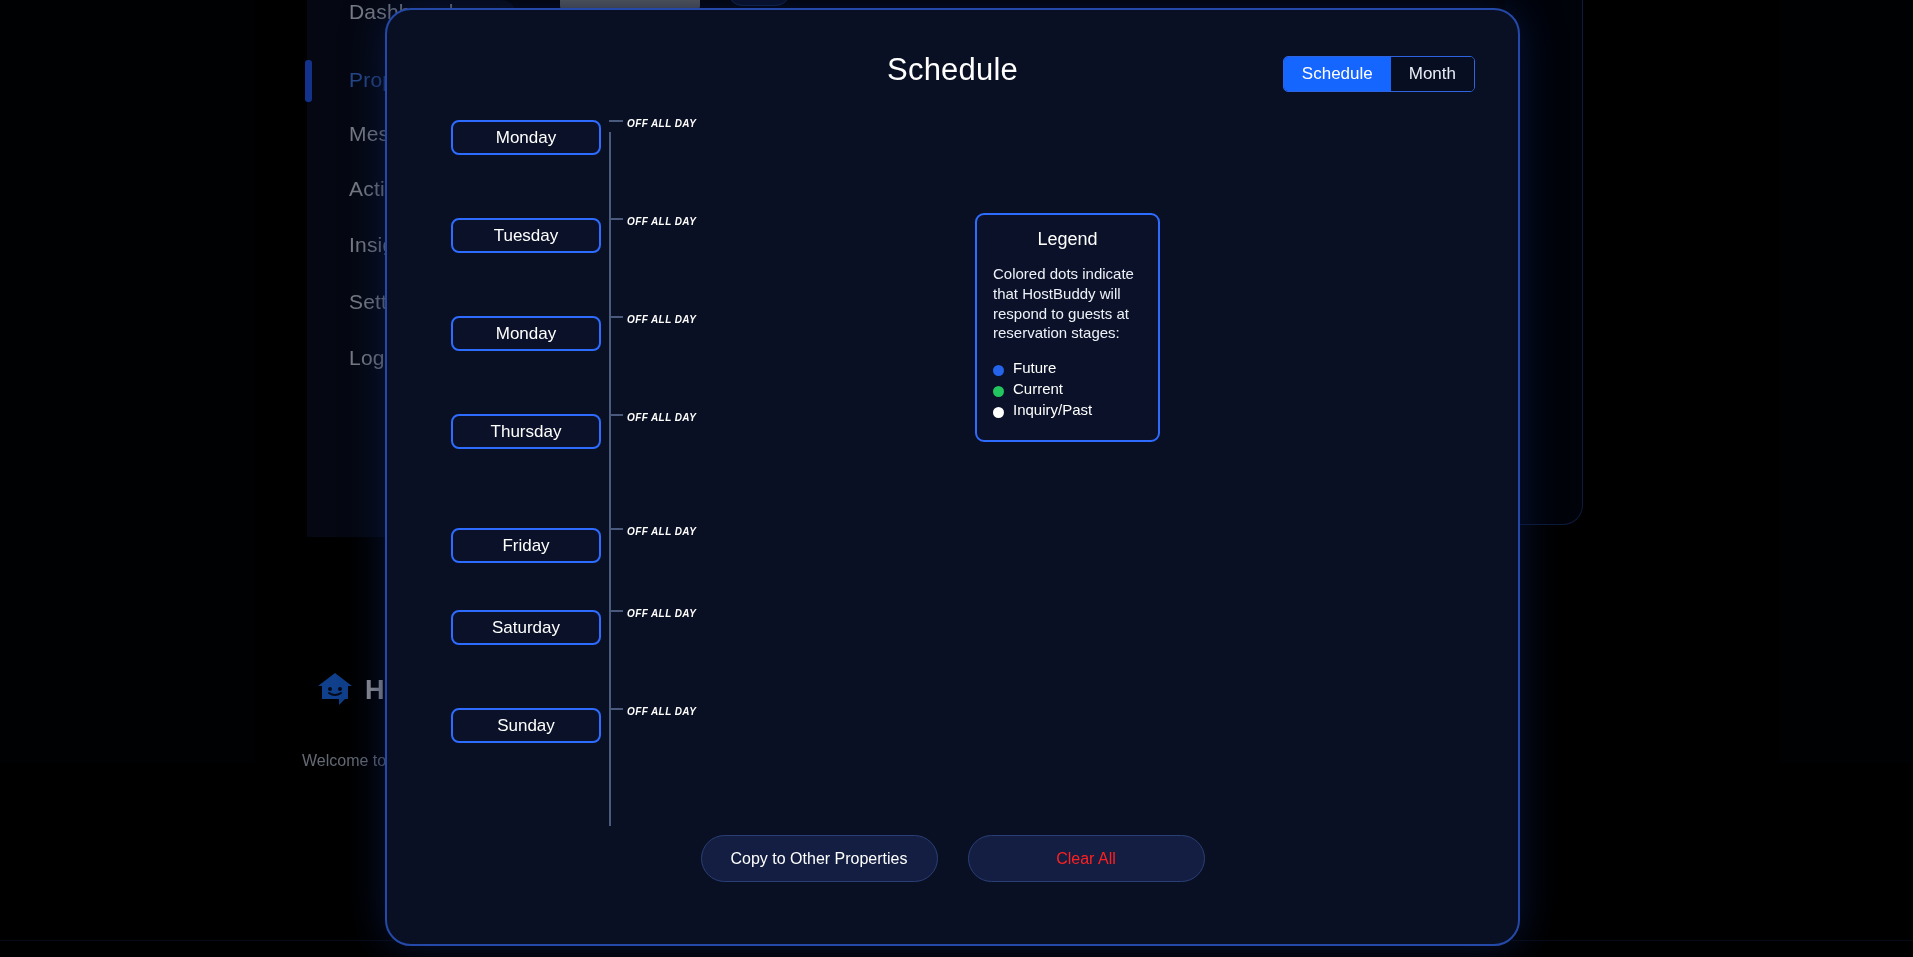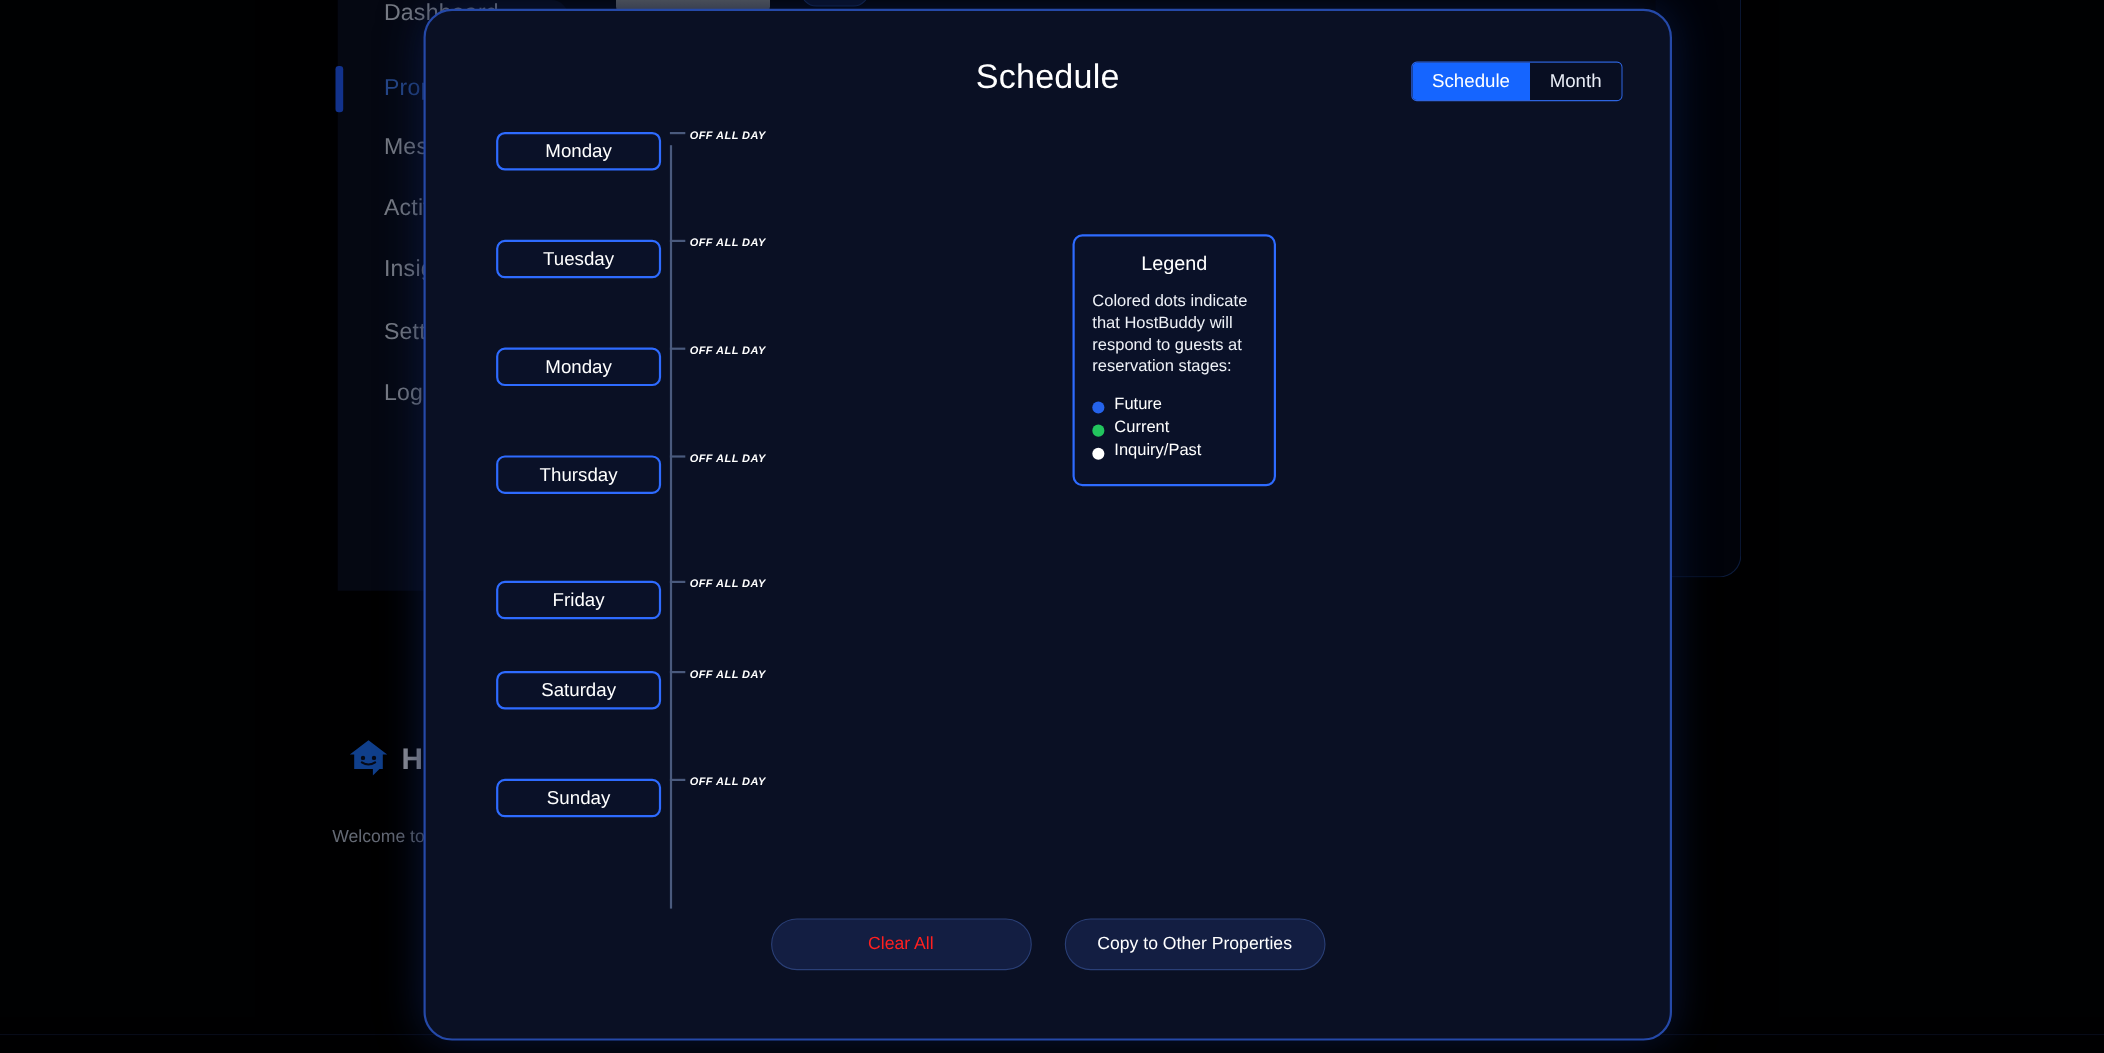--- a/index.html
+++ b/index.html
@@ -410,17 +410,17 @@
           </div>
           <div class="legend-item">
             <span class="legend-dot" style="background: rgb(255, 255, 255);"></span>
             <span class="legend-label">Inquiry/Past</span>
           </div>
         </div>
     </div>
   </div>
 
   <div class="footer-actions" id="footer-actions-container">
+      <button class="action-btn">Copy to Other Properties</button>
       <button class="action-btn danger">Clear All</button>
-      <button class="action-btn">Copy to Other Properties</button>
     </div>
 
 </div>
 
 </body></html>

